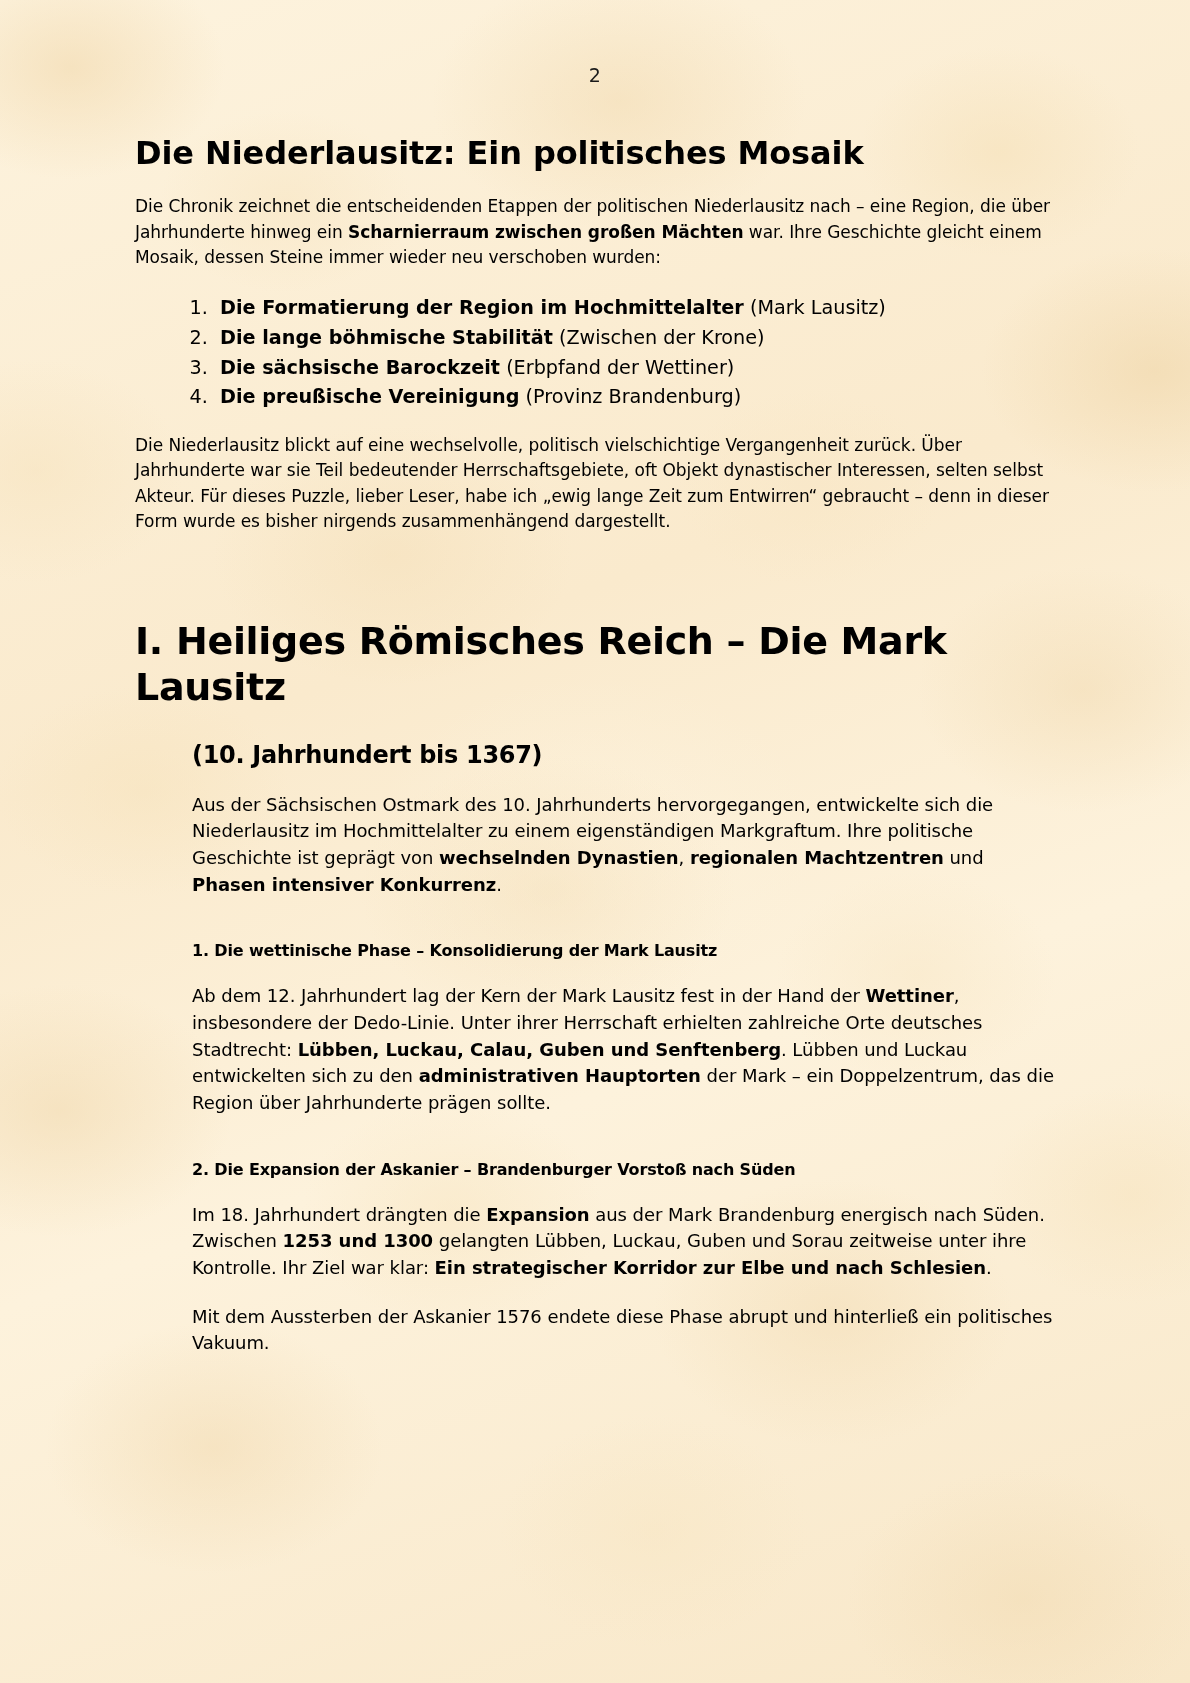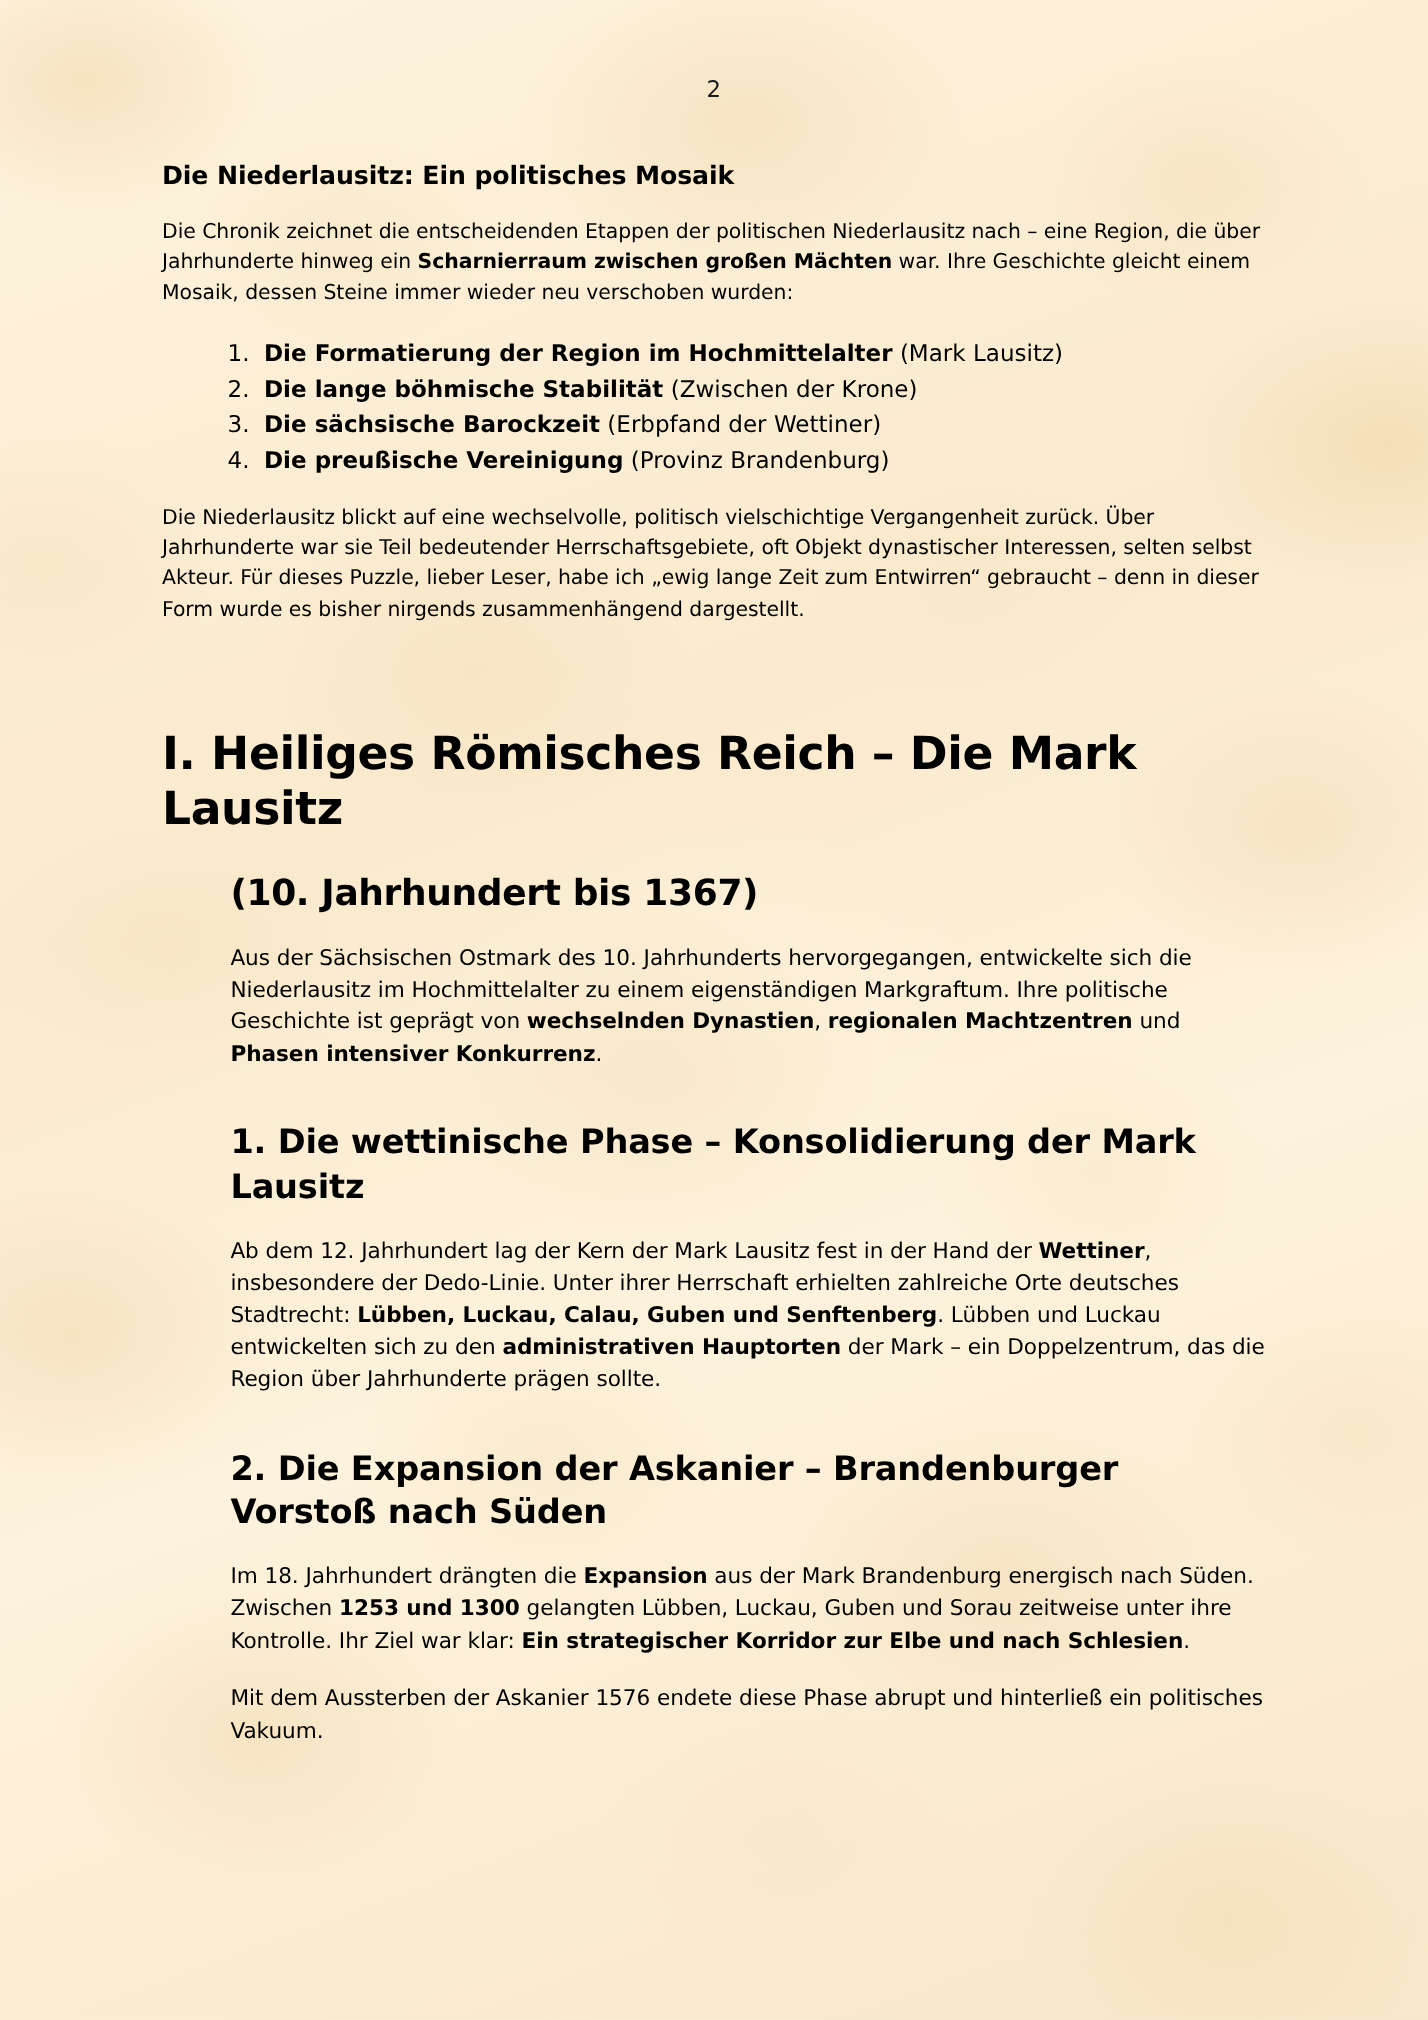--- a/index.html
+++ b/index.html
@@ -60,21 +60,21 @@
     font-size: 19px;
     color: #1a1a1a;
     padding-top: 64px;
     letter-spacing: 0.2px;
   }
   .block {
     margin-left: 135px;
     margin-right: 135px;
   }
   h1.doc-title {
-    font-size: 21px;
+    font-size: 32px;
     font-weight: bold;
     margin: 48px 0 0 0;
     letter-spacing: -0.1px;
     line-height: 1.2;
   }
   p.body {
     font-size: 17px;
     line-height: 1.48;
     margin: 22px 0 0 0;
     letter-spacing: -0.05px;
@@ -91,31 +91,31 @@
     padding-left: 6px;
   }
   h2.roman-title {
     font-size: 38px;
     font-weight: bold;
     margin: 84px 0 0 0;
     letter-spacing: -0.3px;
     line-height: 1.22;
   }
   h2.roman-sub {
-    font-size: 30px;
+    font-size: 24px;
     font-weight: bold;
     margin: 30px 0 0 57px;
     letter-spacing: -0.3px;
     line-height: 1.22;
   }
   .indented {
     margin-left: 57px;
   }
   h3.sub {
-    font-size: 28px;
+    font-size: 16px;
     font-weight: bold;
     margin: 42px 0 0 0;
     line-height: 1.32;
     letter-spacing: -0.15px;
   }
   p.sub-body {
     font-size: 18px;
     line-height: 1.48;
     margin: 22px 0 0 0;
     letter-spacing: -0.05px;

